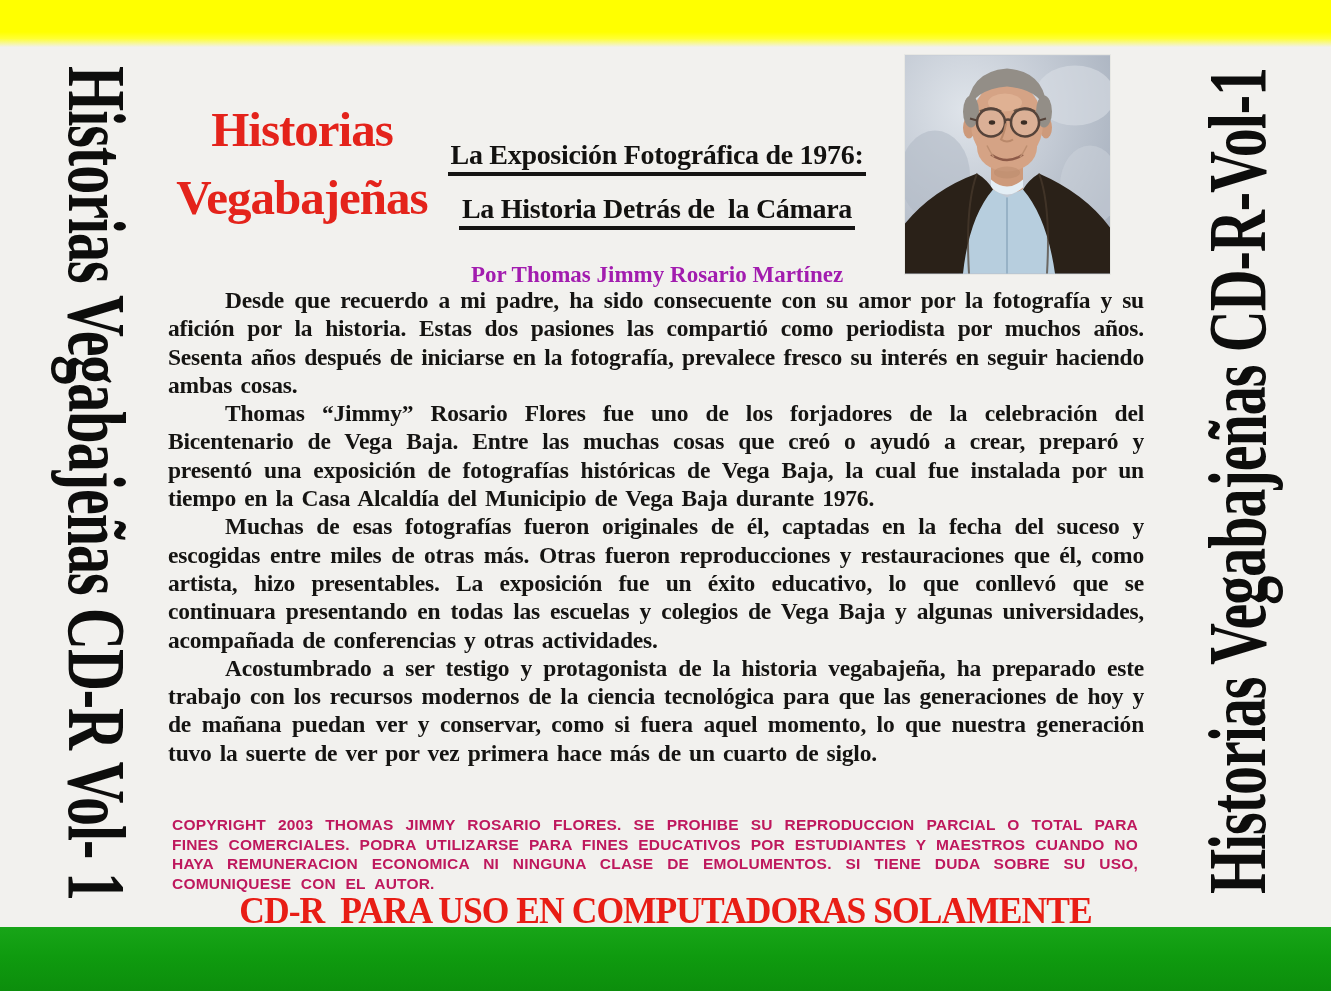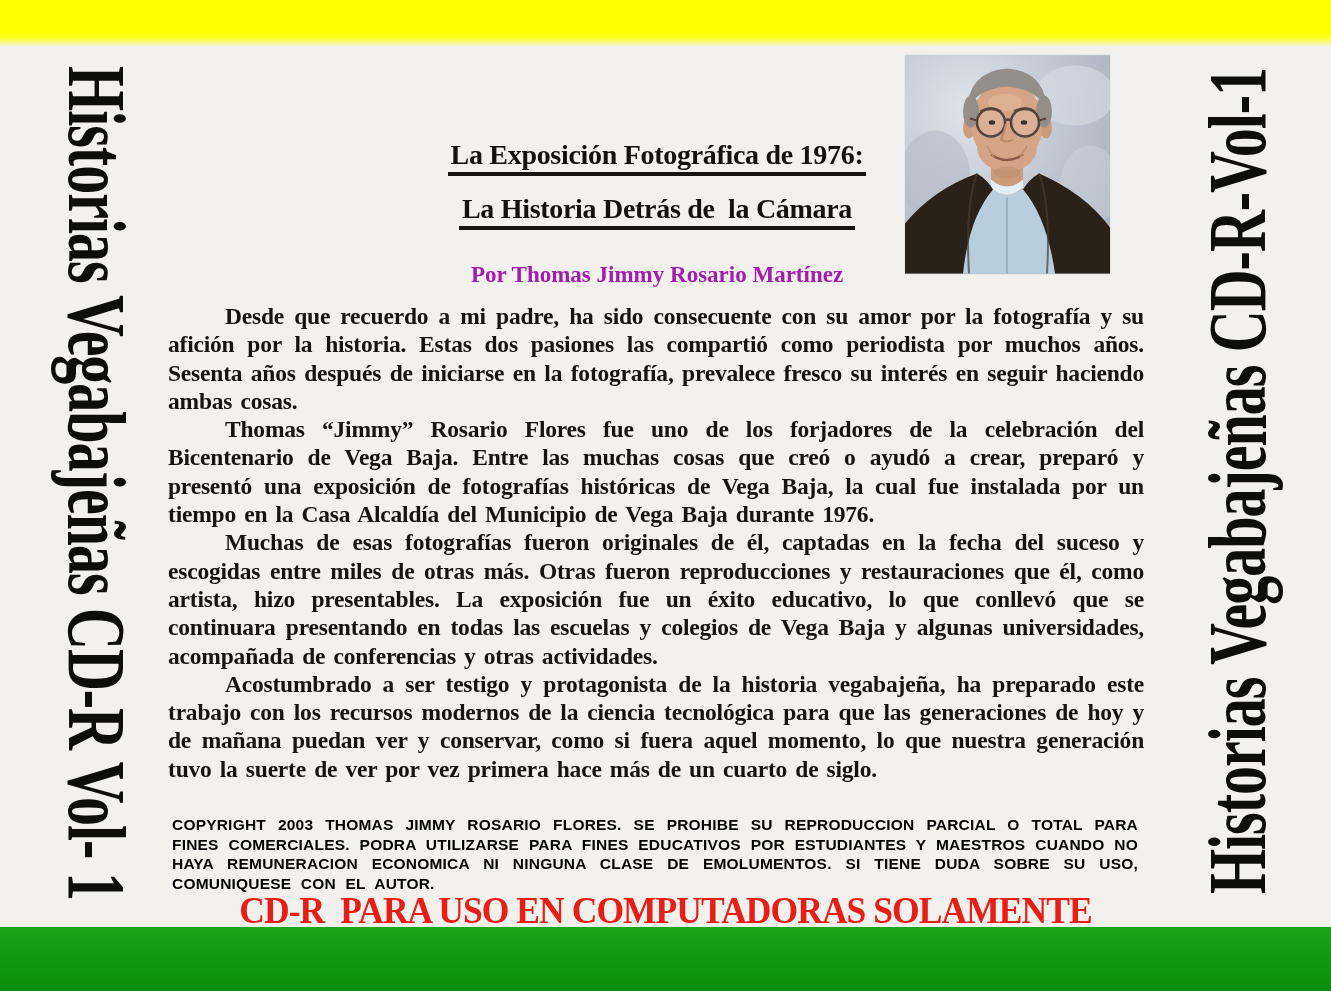--- a/index.html
+++ b/index.html
@@ -44,49 +44,53 @@
   }
   .byline {
     margin-top:15px; font-weight:bold; font-size:23px; color:#a21caf; white-space:pre;
   }
   .photo-frame {
     position:absolute; left:905px; top:55px; width:205px; height:219px;
     background:#c6ccd5; box-shadow:0 0 0 1px #e8e8e4;
   }
   .photo-frame svg { display:block; width:100%; height:100%; }
   .body-text {
-    position:absolute; left:168px; top:302px; width:976px;
+    position:absolute; left:168px; top:286px; width:976px;
     font-weight:bold; font-size:23.5px; line-height:28.3px;
     text-align:justify; word-spacing:2.5px; letter-spacing:-0.2px;
   }
   .body-text p { margin:0; text-indent:57px; }
   .copyright {
     position:absolute; left:172px; top:815px; width:966px;
     font-family:"Liberation Sans", sans-serif; font-weight:bold;
     font-size:15.5px; line-height:19.5px; text-align:justify;
-    word-spacing:5px; letter-spacing:0.2px; color:#000000;
+    word-spacing:5px; letter-spacing:0.2px; color:#be185d;
   }
   .usage-notice {
     position:absolute; left:0; top:889px; width:100%;
     text-align:center; color:#e81d15; font-weight:bold;
     font-size:37px; white-space:pre; letter-spacing:-1px;
     transform:scaleX(0.96);
   }
 </style>
 </head>
 <body>
 
 <div class="page">
 
   <div class="bar-top"></div>
 
   <div class="spine spine-left">Historias Vegabajeñas CD-R Vol- 1</div>
 
   <div class="spine spine-right">Historias Vegabajeñas CD-R-Vol-1</div>
 
+  <div class="brand">
+    <span style="display:block">Historias</span>
+    <span style="display:block">Vegabajeñas</span>
+  </div>
 
   <div class="title-block">
     <span class="title-line">La Exposición Fotográfica de 1976:</span><br>
     <span class="title-line">La Historia Detrás de  la Cámara</span>
     <div class="byline">Por Thomas Jimmy Rosario Martínez</div>
   </div>
 
   <div class="photo-frame">
     <svg viewBox="0 0 205 218" role="img">
       <defs>

